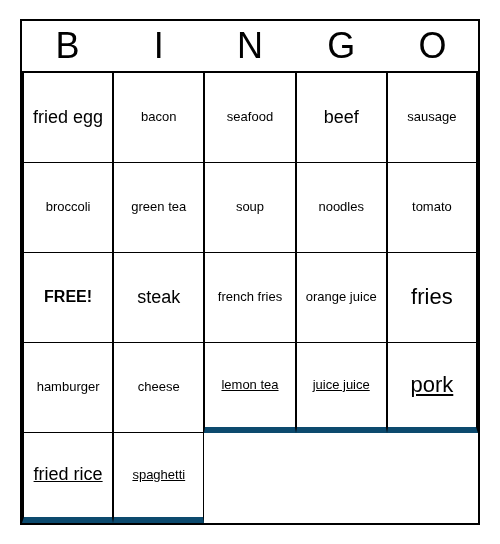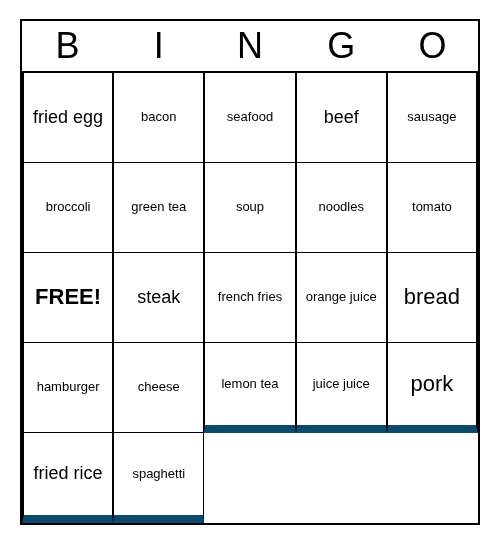--- a/index.html
+++ b/index.html
@@ -43,27 +43,27 @@
       font-size: 13px;
       line-height: 1.3;
     }
     .bingo-cell.large-text {
       font-size: 18px;
     }
     .bingo-cell.xlarge-text {
       font-size: 22px;
     }
     .bingo-cell.free {
-      font-size: 22px;
+      font-size: 16px;
       font-weight: bold;
     }
     
     .bingo-cell:nth-child(5n+1) { border-left: 2px solid #000; }
     .bingo-cell:nth-child(5n+5) { border-right: 2px solid #000; }
-    .bingo-cell:nth-last-child(-n+5) { border-bottom: 8px solid #0c4a6e; }
+    .bingo-cell:nth-last-child(-n+5) { border-bottom: 6px solid #0c4a6e; text-decoration: underline; }
     .bingo-cell { border-top: none; }
     .bingo-grid .bingo-cell:nth-child(-n+5) { border-top: none; }
   </style>
 </head>
 <body>
 
 <div class="bingo-card">
   <div class="bingo-header">
   <div class="bingo-header-cell">B</div>
       <div class="bingo-header-cell">I</div>
@@ -79,21 +79,21 @@
       <div class="bingo-cell">sausage</div>
       <div class="bingo-cell">broccoli</div>
       <div class="bingo-cell">green tea</div>
       <div class="bingo-cell">soup</div>
       <div class="bingo-cell">noodles</div>
       <div class="bingo-cell">tomato</div>
       <div class="bingo-cell free">FREE!</div>
       <div class="bingo-cell large-text">steak</div>
       <div class="bingo-cell">french fries</div>
       <div class="bingo-cell">orange juice</div>
-      <div class="bingo-cell xlarge-text">bread</div>
+      <div class="bingo-cell xlarge-text">fries</div>
       <div class="bingo-cell">hamburger</div>
       <div class="bingo-cell">cheese</div>
       <div class="bingo-cell">lemon tea</div>
       <div class="bingo-cell">juice juice</div>
       <div class="bingo-cell xlarge-text">pork</div>
       <div class="bingo-cell large-text">fried rice</div>
       <div class="bingo-cell">spaghetti</div>
     </div>
 </div>
 

